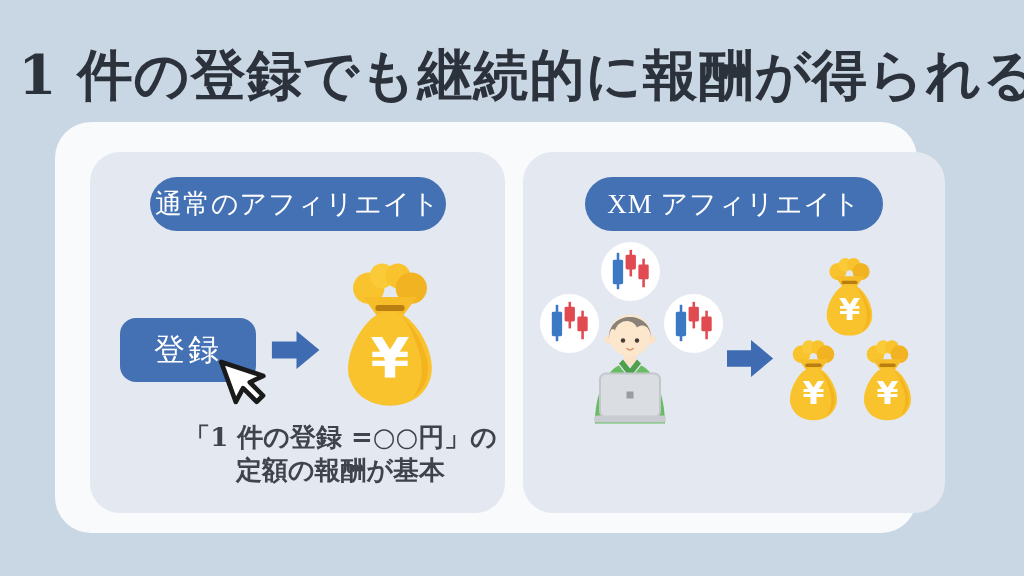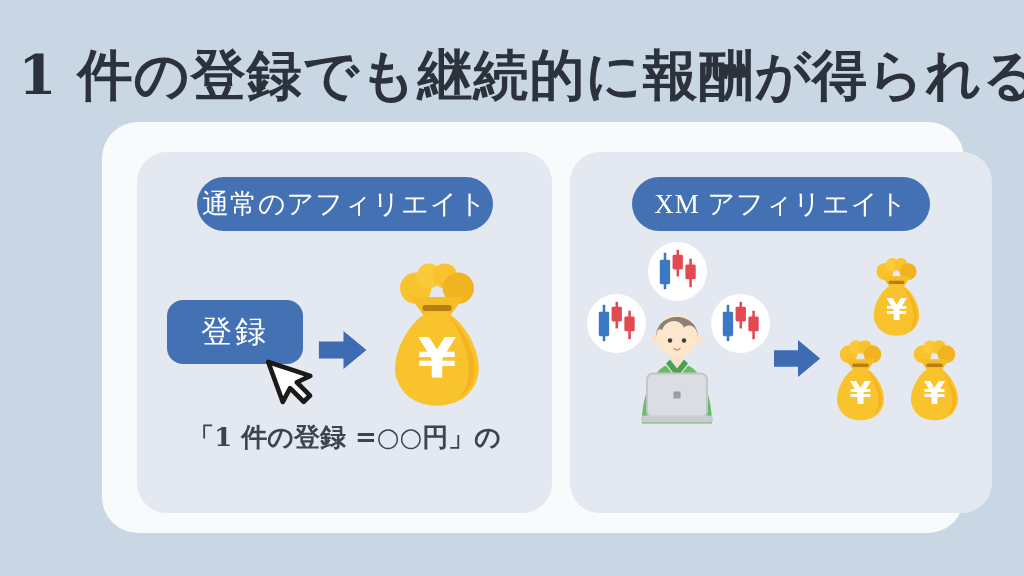--- a/index.html
+++ b/index.html
@@ -8,57 +8,57 @@
     background:#c9d6e3;
     font-family:"DejaVu Serif","Liberation Serif",serif;
   }
   .title{
     position:absolute;top:22px;left:0;width:100%;margin:17px;
     text-align:center;font-size:55px;font-weight:700;color:#2c323c;
     letter-spacing:1px;
   }
   .card{
     position:absolute;left:55px;top:122px;width:862px;height:411px;
-    background:#f9fafb;border-radius:36px;margin-left:47px;
+    background:#f9fafb;border-radius:36px;
   }
   .panel{
     position:absolute;top:30px;height:361px;background:#e3e8f1;border-radius:30px;
   }
   .panel-left{left:35px;width:415px;}
   .panel-right{left:468px;width:422px;}
   .badge{
     position:absolute;top:25px;left:50%;transform:translateX(-50%);
     height:54px;background:#4471b4;border-radius:27px;
     display:flex;align-items:center;justify-content:center;
     color:#ffffff;font-size:27px;letter-spacing:1px;white-space:nowrap;
   }
   .badge-left{width:296px;}
   .badge-right{width:298px;font-family:Liberation Serif, serif;}
   .register-btn{
-    position:absolute;left:30px;top:148px;width:136px;height:64px;
+    position:absolute;left:30px;top:166px;width:136px;height:64px;
     background:#4471b4;border-radius:16px;
     display:flex;align-items:center;justify-content:center;
     color:#ffffff;font-size:31px;letter-spacing:3px;text-align:right;
   }
   .cursor{position:absolute;left:132px;top:198px;width:52px;height:58px;transform:rotate(-20deg);}
   .arrow-left{position:absolute;left:180px;top:177px;width:53px;height:42px;}
   .arrow-right{position:absolute;left:204px;top:185px;width:48px;height:43px;}
   .bag{position:absolute;}
   .bag-big{left:244px;top:108px;width:112px;height:148px;}
   .bag-top{left:296px;top:103px;width:61px;height:83px;}
   .bag-bl{left:259px;top:185px;width:63px;height:86px;}
   .bag-br{left:333px;top:185px;width:63px;height:86px;}
   .candles{position:absolute;width:59px;height:59px;}
   .candles-top{left:78px;top:90px;}
   .candles-left{left:17px;top:142px;}
   .candles-right{left:141px;top:142px;}
   .person{position:absolute;left:64px;top:147px;width:86px;height:125px;}
   .caption{
     position:absolute;left:0;width:100%;text-align:center;margin:0;
-    font-size:26px;font-weight:600;color:#3e434c;line-height:1.26;
+    font-size:26px;font-weight:600;color:#3e434c;line-height:1.26;padding-left:43px;
   }
   .caption-left{top:269px;}
   .caption-right{top:271px;}
   .defs-svg{position:absolute;width:0;height:0;}
 </style>
 </head>
 <body>
 
 <svg class="defs-svg" aria-hidden="true">
   <defs>
@@ -108,20 +108,21 @@
       <svg class="arrow-left" viewBox="0 0 52 44">
         <use href="#sym-arrow"></use>
       </svg>
 
       <svg class="bag bag-big" viewBox="0 0 100 132">
         <use href="#sym-bag"></use>
       </svg>
 
       <p class="caption caption-left">
         <span>「1 件の登録 =○○円」の</span><br>
+        <span>定額の報酬が基本</span>
       </p>
     </section>
 
     <section class="panel panel-right">
       <div class="badge badge-right">
         <span>XM アフィリエイト</span>
       </div>
 
       <svg class="candles candles-top" viewBox="0 0 60 60">
           <use href="#sym-candles"></use>

